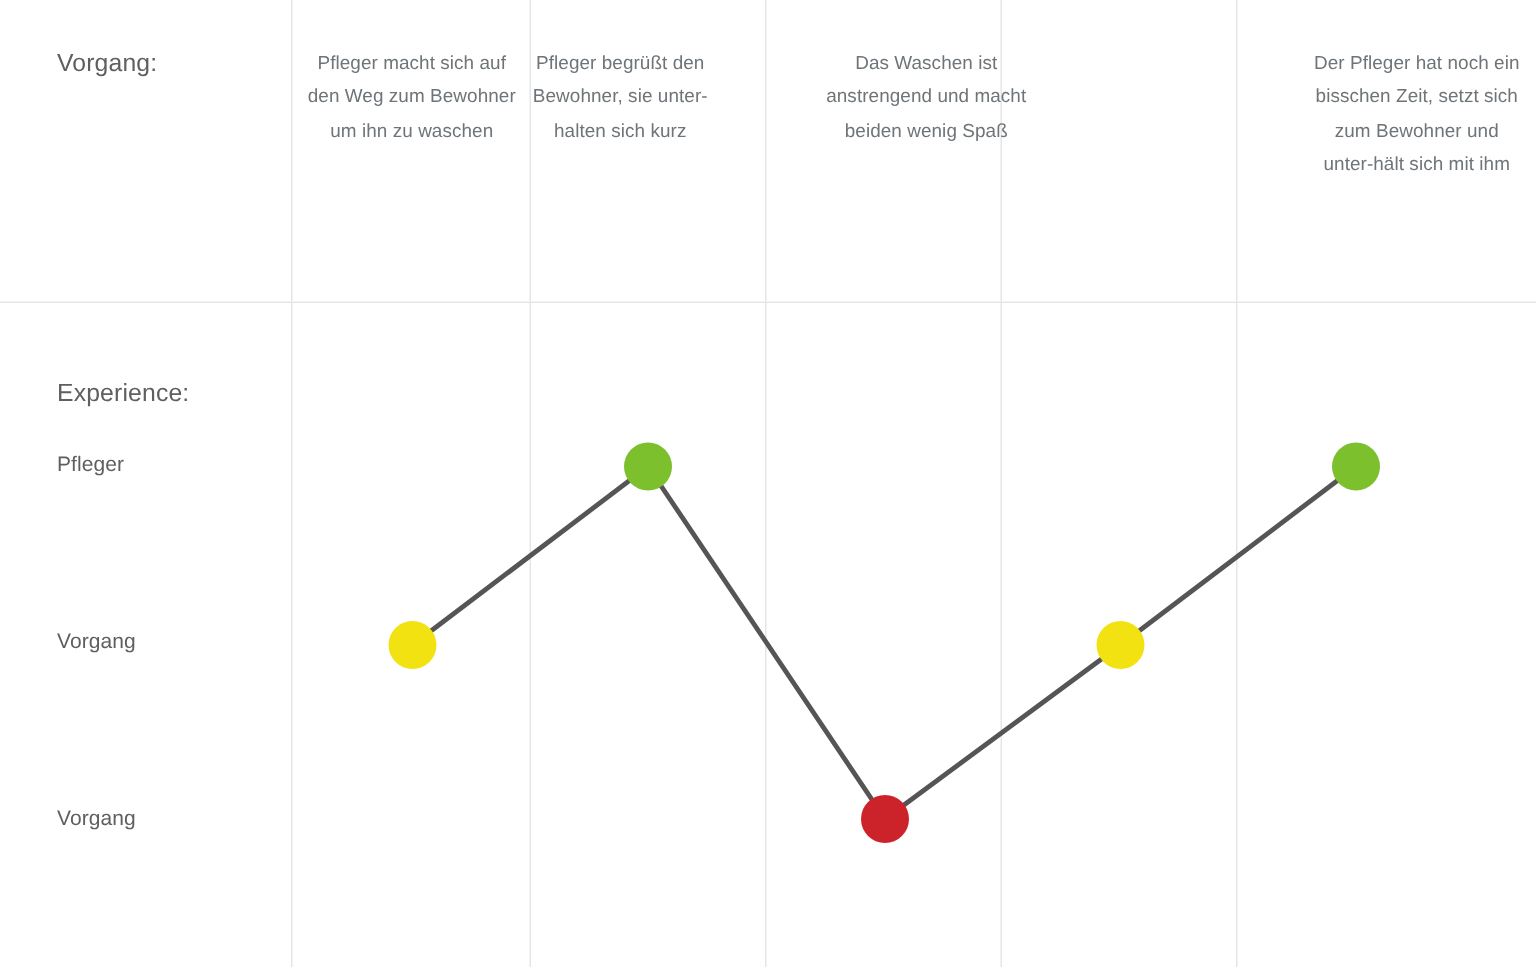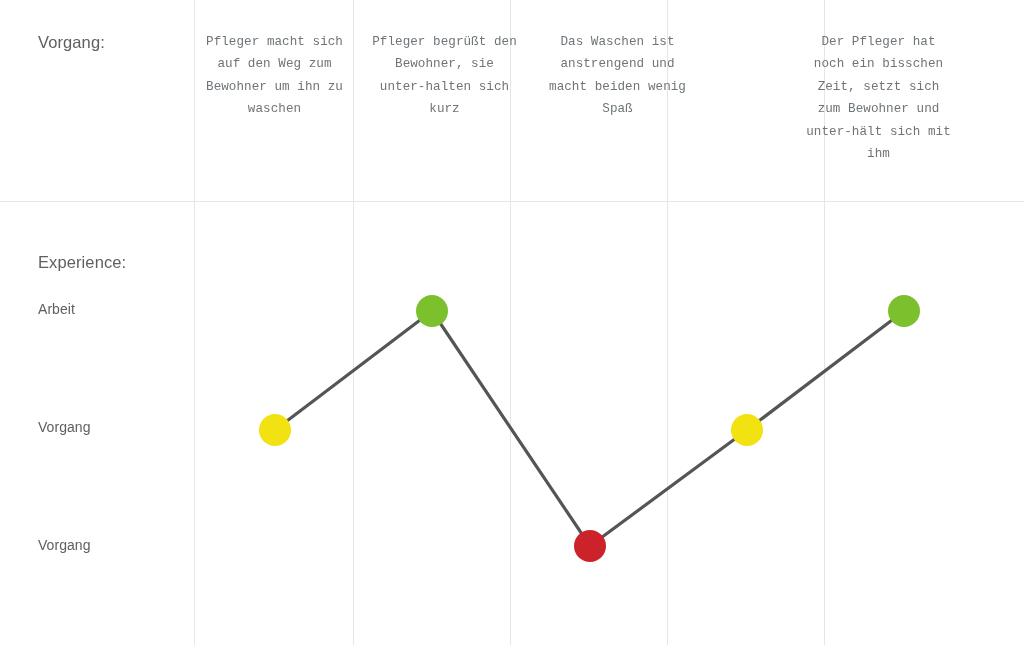--- a/index.html
+++ b/index.html
@@ -50,21 +50,20 @@
 
   .step-cell {
     position: absolute;
     top: 31px;
     width: 145px;
     text-align: center;
     color: #6e7478;
     font-size: 12.6px;
     line-height: 22.4px;
     letter-spacing: 0.05px;
-    font-family: Liberation Mono, monospace;
   }
 
   
   .y-axis-label {
     position: absolute;
     left: 38px;
     color: #5f5f5f;
     font-size: 14px;
     line-height: 14px;
     letter-spacing: 0.05px;
@@ -100,27 +99,27 @@
   <div class="v-divider" style="left:353px"></div>
   <div class="v-divider" style="left:510px"></div>
   <div class="v-divider" style="left:667px"></div>
   <div class="v-divider" style="left:824px"></div>
 
   <div class="h-divider" style="top:201px"></div>
 
   <div class="row-label" id="vorgang-label">Vorgang:</div>
 
   <div class="step-cell" style="left:202px"><span>Pfleger macht sich auf den Weg zum Bewohner um ihn zu waschen</span></div>
-  <div class="step-cell" style="left:372px"><span>Pfleger begrüßt den Bewohner, sie unter-halten sich kurz</span></div>
+  <div class="step-cell" style="left:341px"><span>Pfleger begrüßt den Bewohner, sie unter-halten sich kurz</span></div>
   <div class="step-cell" style="left:545px"><span>Das Waschen ist anstrengend und macht beiden wenig Spaß</span></div>
-  <div class="step-cell" style="left:806px"><span>Der Pfleger hat noch ein bisschen Zeit, setzt sich zum Bewohner und unter-hält sich mit ihm</span></div>
+  <div class="step-cell" style="left:872px"><span>Der Pfleger hat noch ein bisschen Zeit, setzt sich zum Bewohner und unter-hält sich mit ihm</span></div>
 
   <div class="row-label" id="experience-label">Experience:</div>
 
-  <div class="y-axis-label" style="top:302px">Arbeit</div>
+  <div class="y-axis-label" style="top:302px">Pfleger</div>
   <div class="y-axis-label" style="top:420px">Vorgang</div>
   <div class="y-axis-label" style="top:538px">Vorgang</div>
 
   <svg id="chart-svg" viewBox="0 0 1024 645">
     <polyline class="journey-line" points="275,430 432,311 590,546 747,430 904,311" stroke="#555555" stroke-width="3.2"></polyline>
     <g>
         <circle class="journey-dot" cx="275" cy="430" r="16" fill="#f2e211"></circle>
         <circle class="journey-dot" cx="432" cy="311" r="16" fill="#7cc02e"></circle>
         <circle class="journey-dot" cx="590" cy="546" r="16" fill="#cc2229"></circle>
         <circle class="journey-dot" cx="747" cy="430" r="16" fill="#f2e211"></circle>

